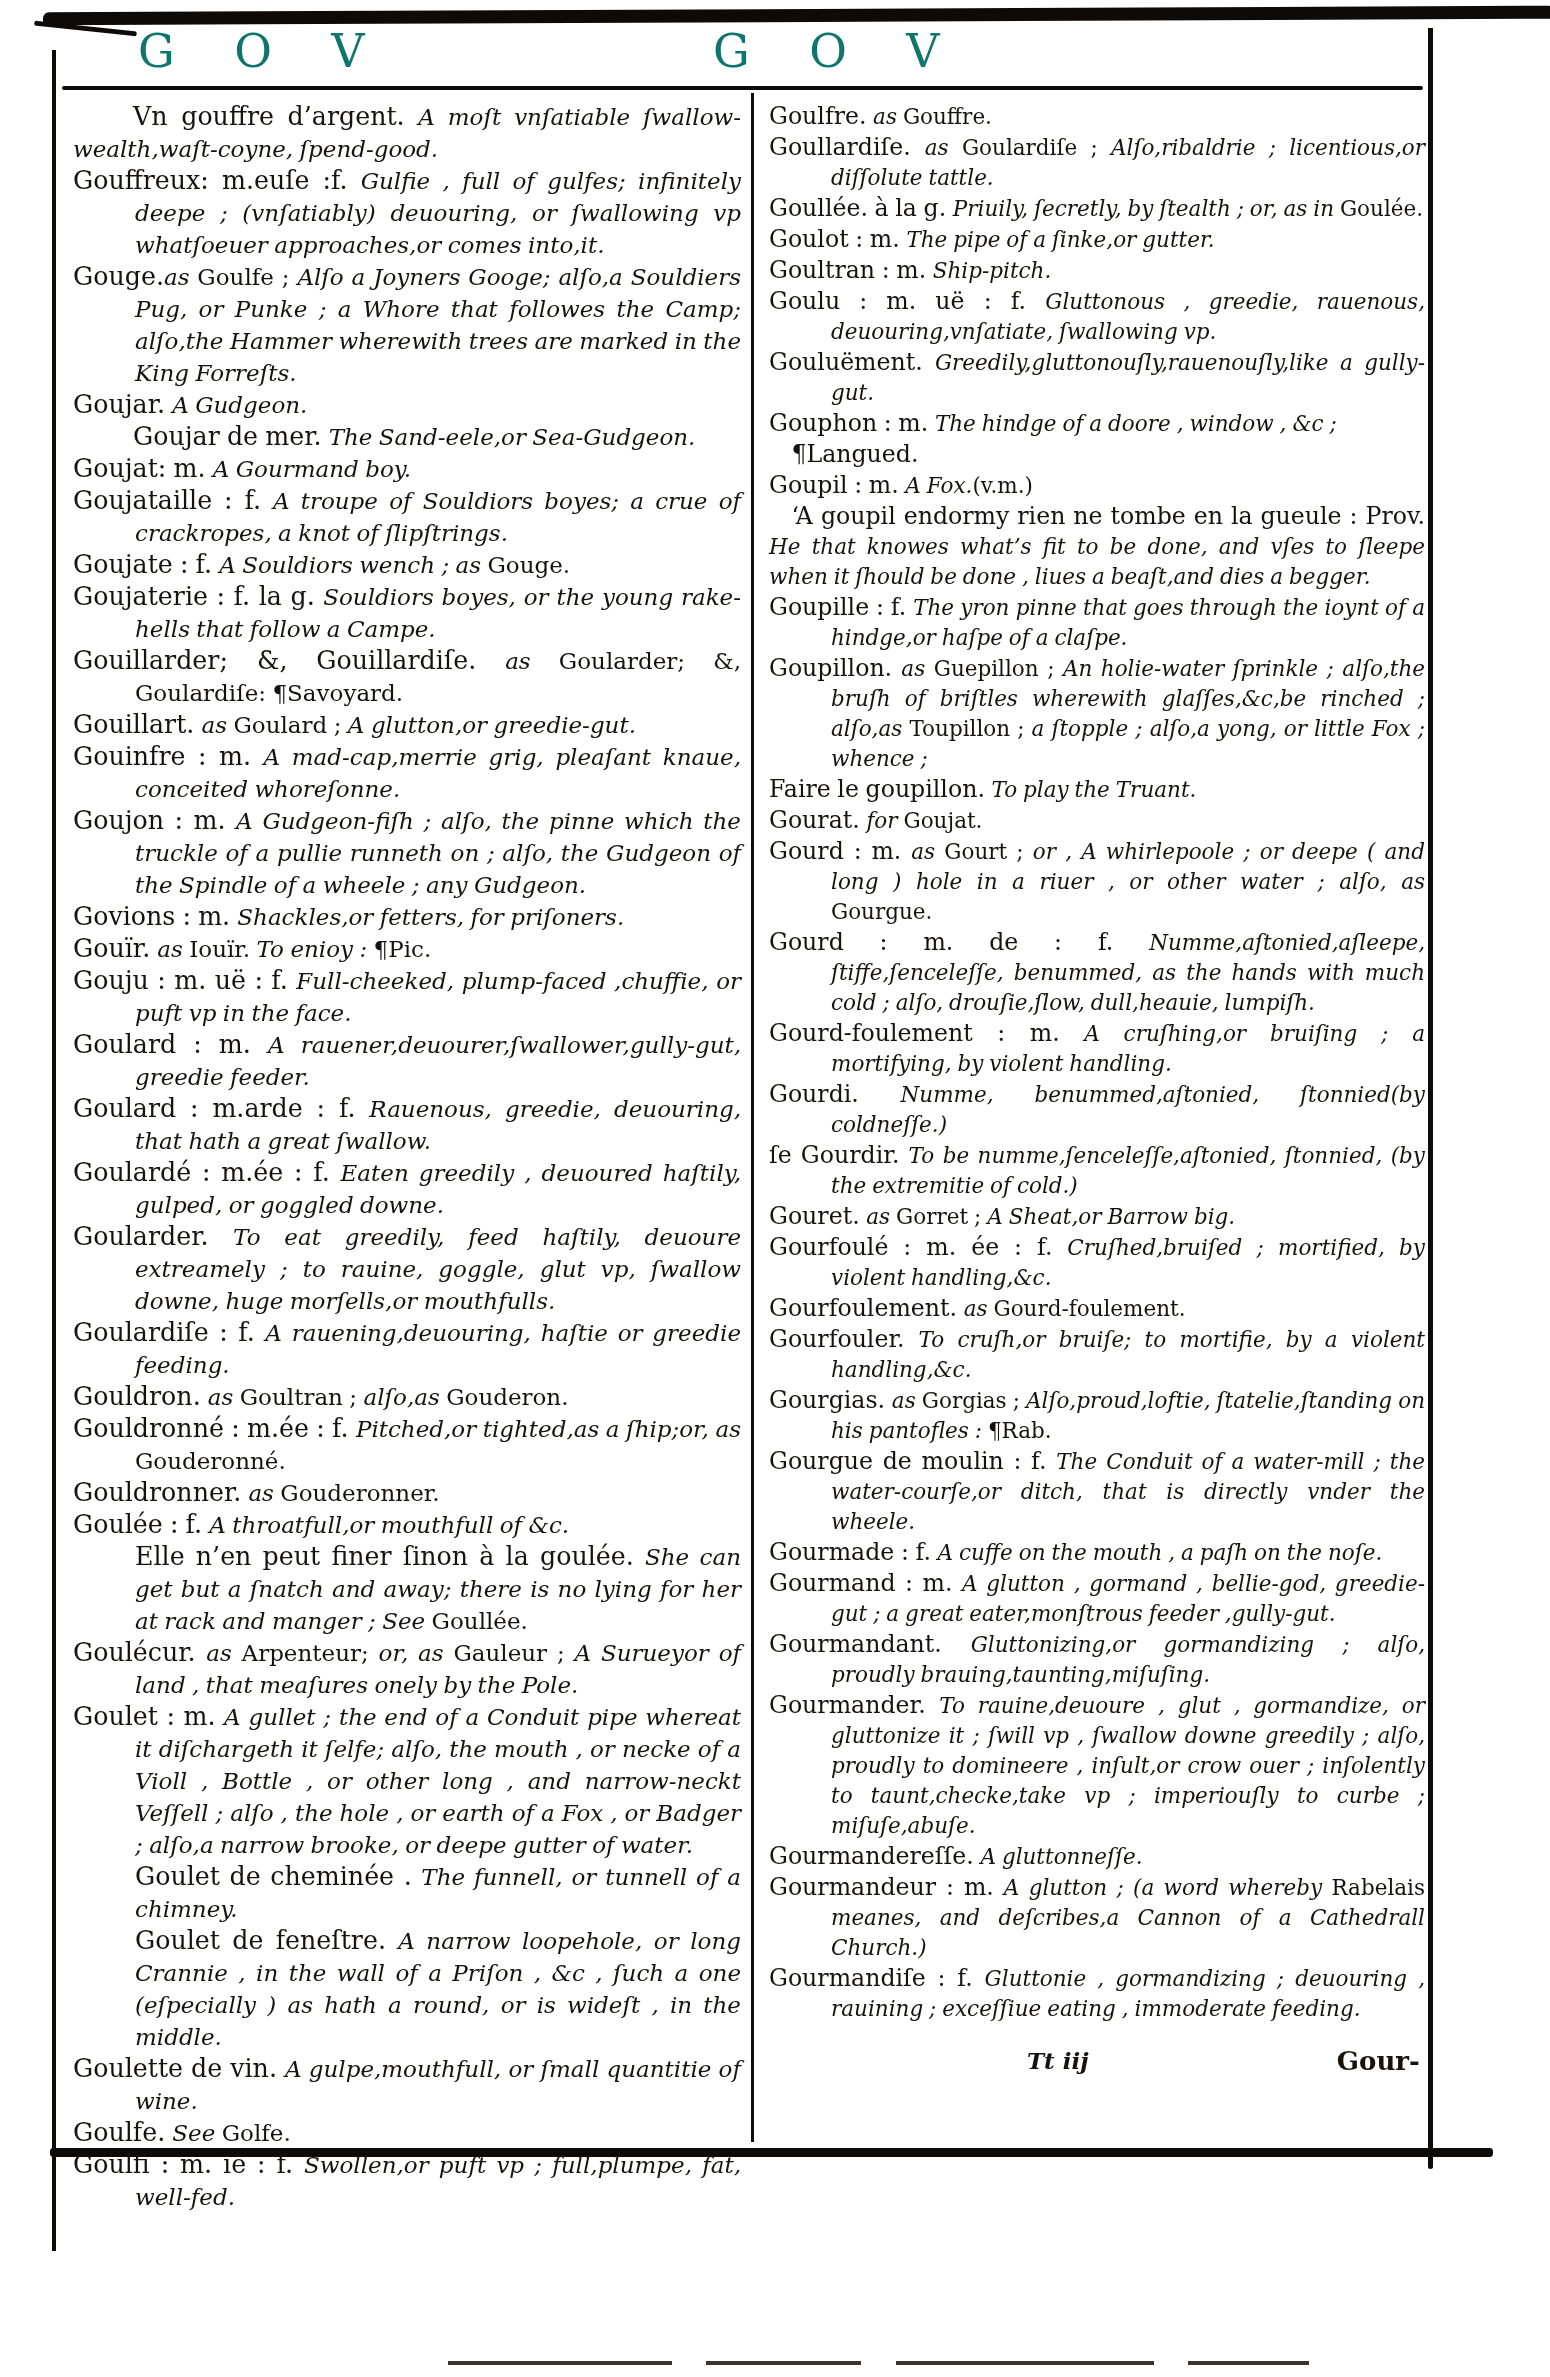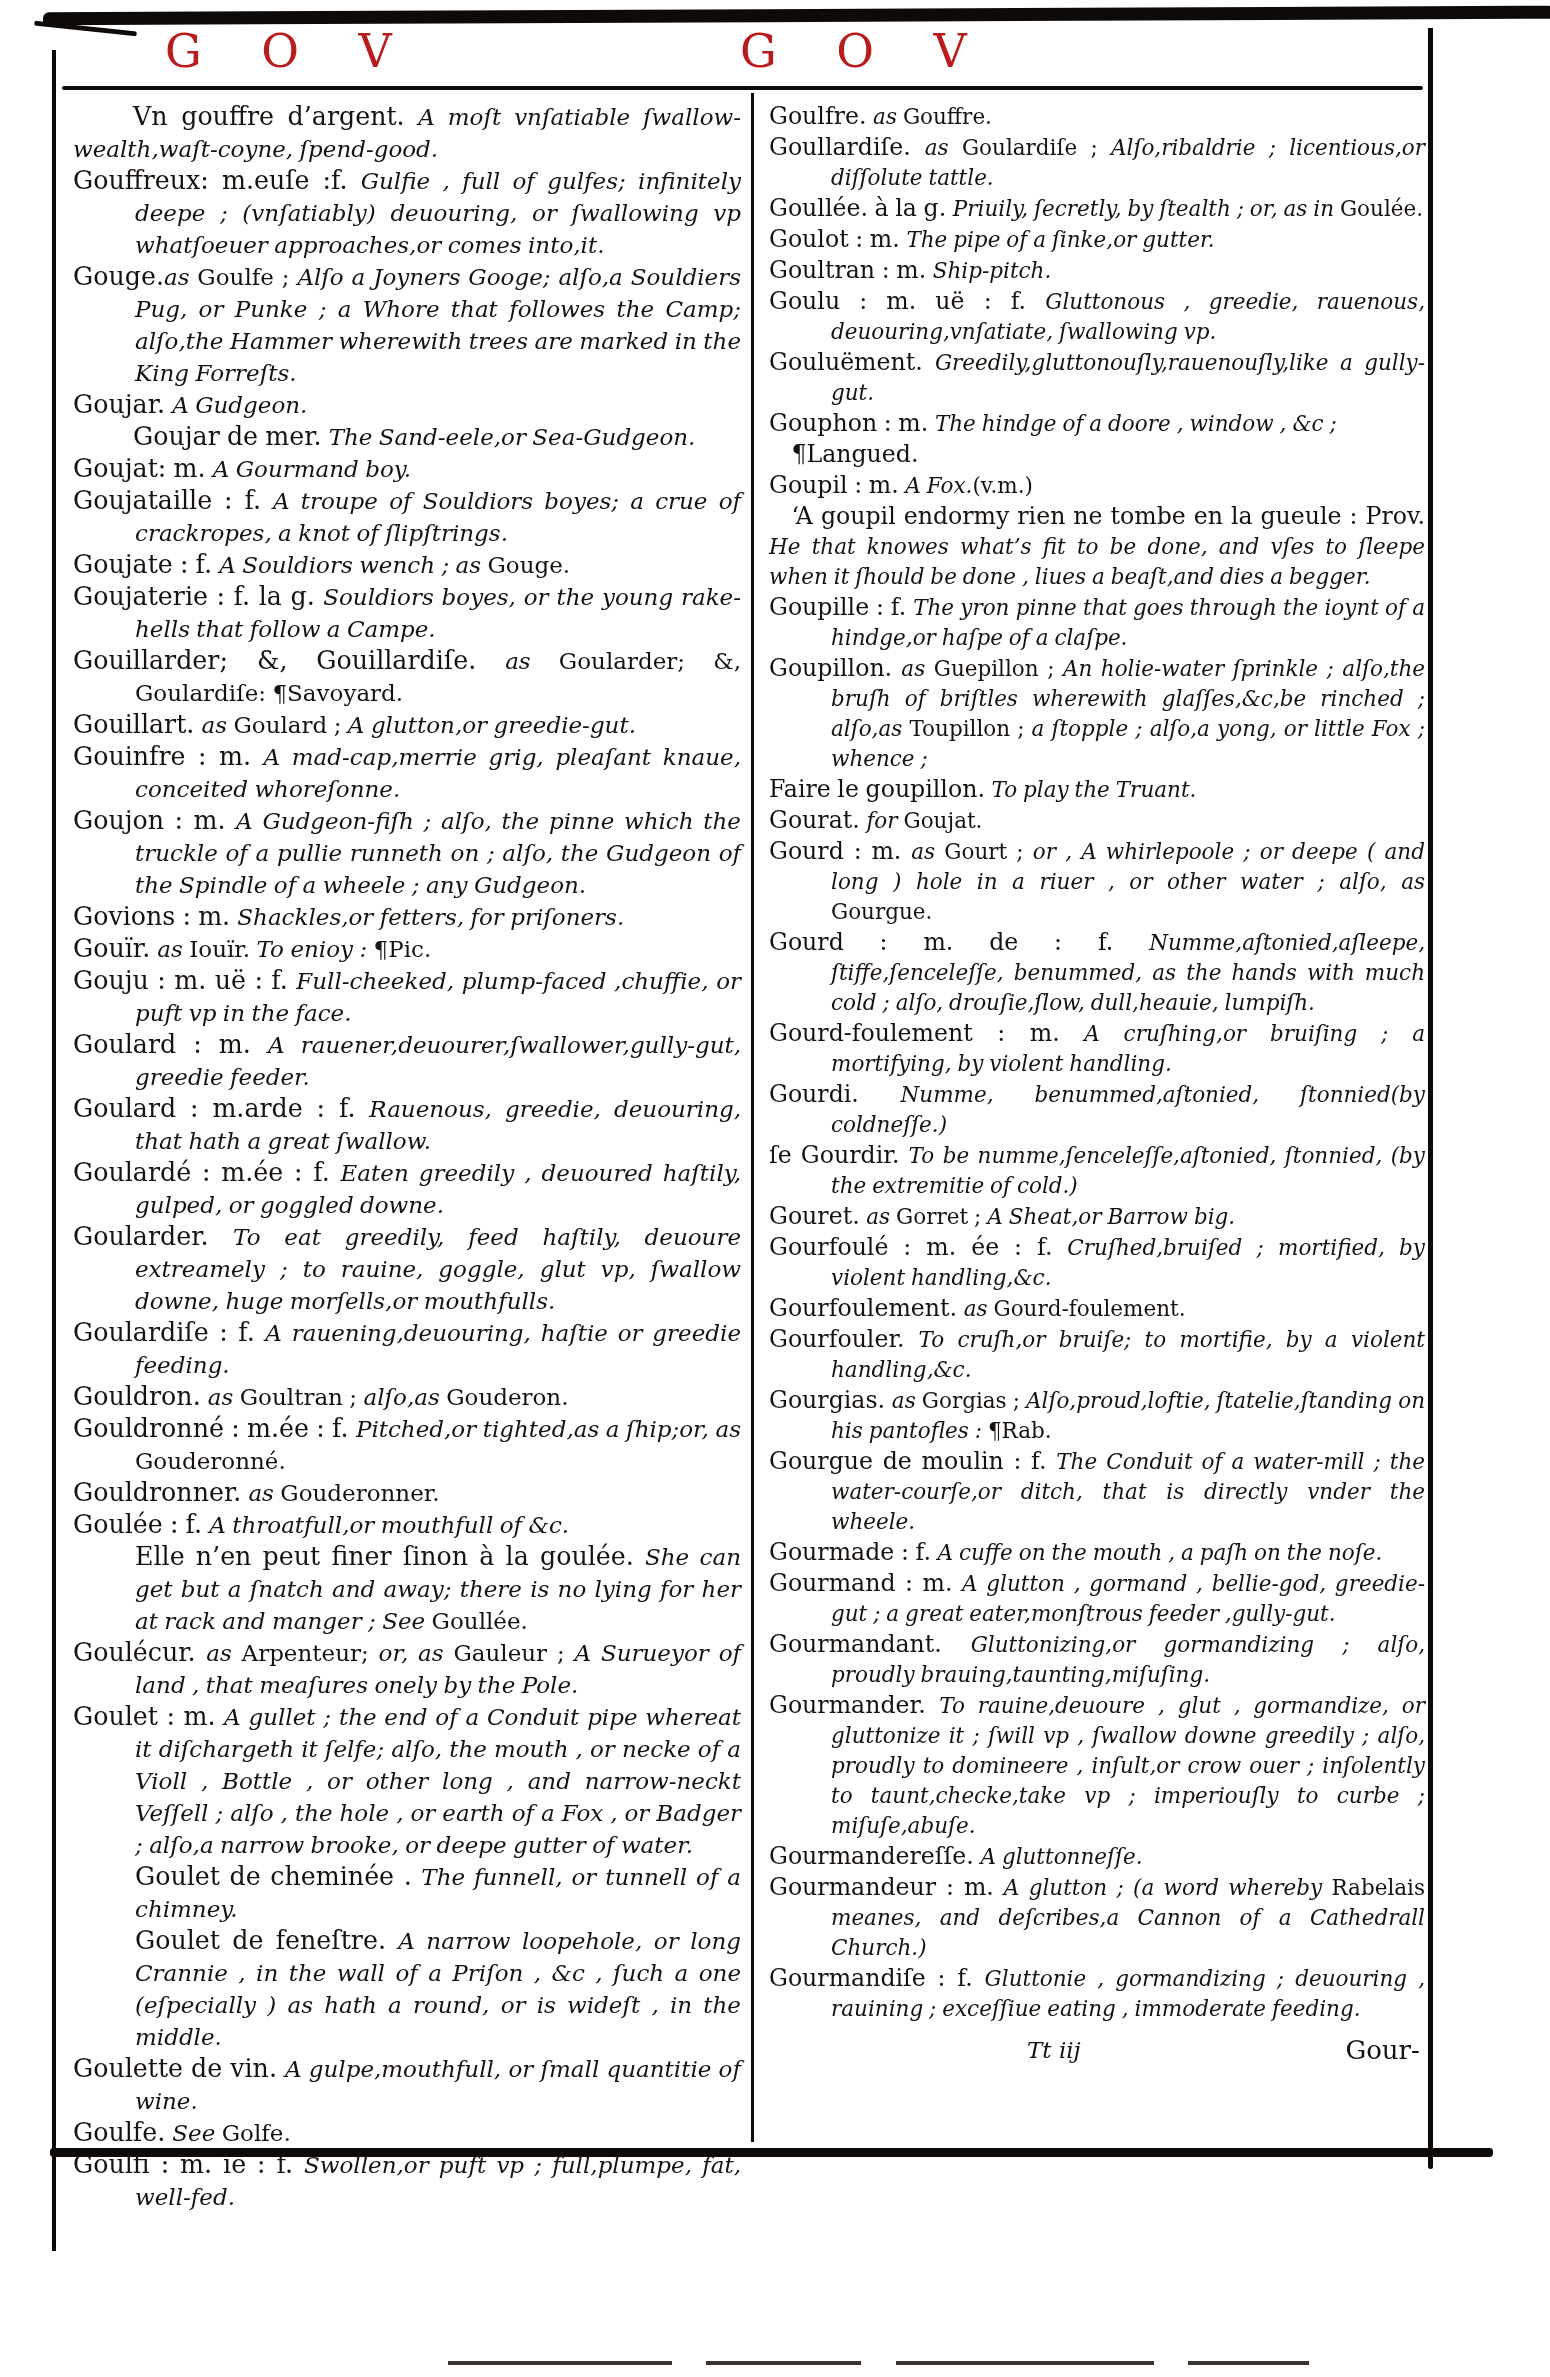--- a/index.html
+++ b/index.html
@@ -17,37 +17,37 @@
   .top-bar2{left:34px;top:26px;width:103px;height:5.2px;transform:rotate(6deg);border-radius:2.6px;}
   .left-border{left:52px;top:50px;width:4.3px;height:2201px;}
   .right-border{left:1428px;top:27.6px;width:5.2px;height:2141px;border-radius:0 0 2.6px 2.6px;}
   .header-rule{left:62px;top:86px;width:1361px;height:4.3px;border-radius:2.6px;}
   .col-divider{left:751px;top:93px;width:3.4px;height:2049px;}
   .bottom-rule{left:50px;top:2148px;width:1443px;height:8.6px;border-radius:3.4px;}
   .bottom-dash{position:absolute;top:2361px;height:4.3px;background:#3a342e;}
   
   .running-head{
     position:absolute;top:24px;width:276px;
-    text-align:right;font-size:46px;letter-spacing:22.4px;
-    color:#b91c1c;
+    text-align:left;font-size:46px;letter-spacing:22.4px;
+    color:#0f766e;
   }
   .rh-left{left:138px;}
   .rh-right{left:713px;}
   
   .col{position:absolute;top:101px;text-align:justify;}
   .col-left{left:73px;width:668px;font-size:23px;line-height:32px;}
   .col-right{left:769px;width:656px;font-size:21.5px;line-height:30px;}
   p.entry{margin:0;padding-left:62px;text-indent:-62px;word-spacing:-0.9px;}
   p.cont{padding-left:0;text-indent:60px;}
   p.cont2{padding-left:0;text-indent:22.4px;}
   p.sub{padding-left:62px;text-indent:0;}
   .ital{font-style:italic;}
   .rom{font-style:normal;}
   .head{font-size:1.1em;}
-  .footer-line{position:relative;height:38px;margin-top:11px;}
+  .footer-line{position:relative;height:38px;margin-top:22px;font-weight:bold;}
   .signature{position:absolute;left:258px;font-style:italic;font-size:23px;}
   .catchword{position:absolute;right:5.2px;font-size:26px;}
 </style>
 </head>
 <body>
 
 <div class="page">
 
   <div class="rule top-bar"></div>
   <div class="rule top-bar2"></div>

